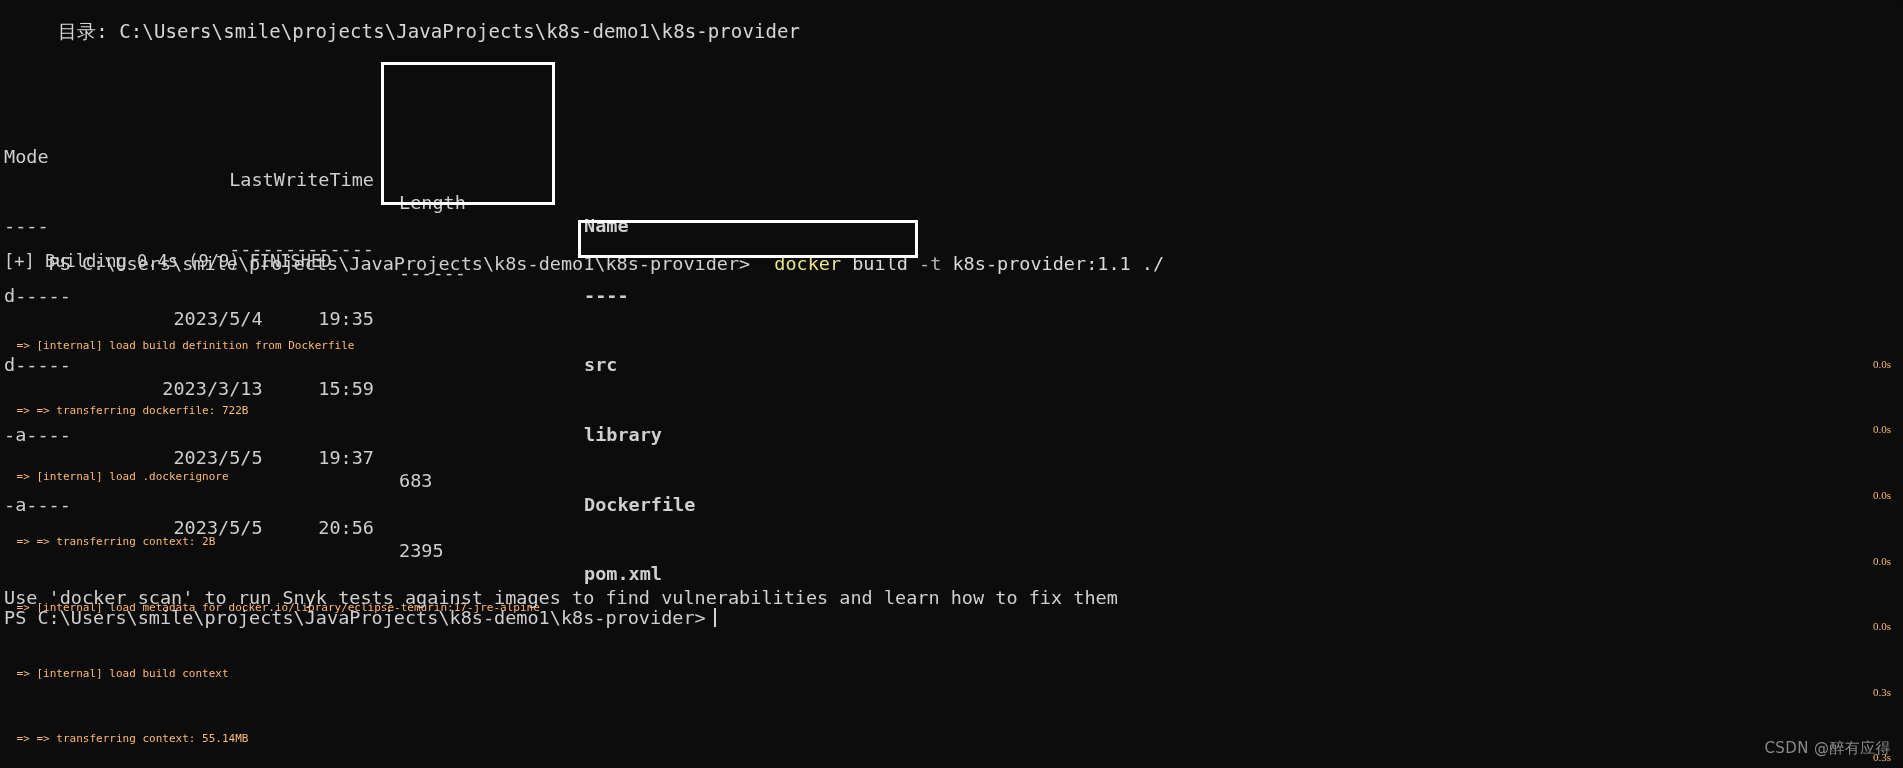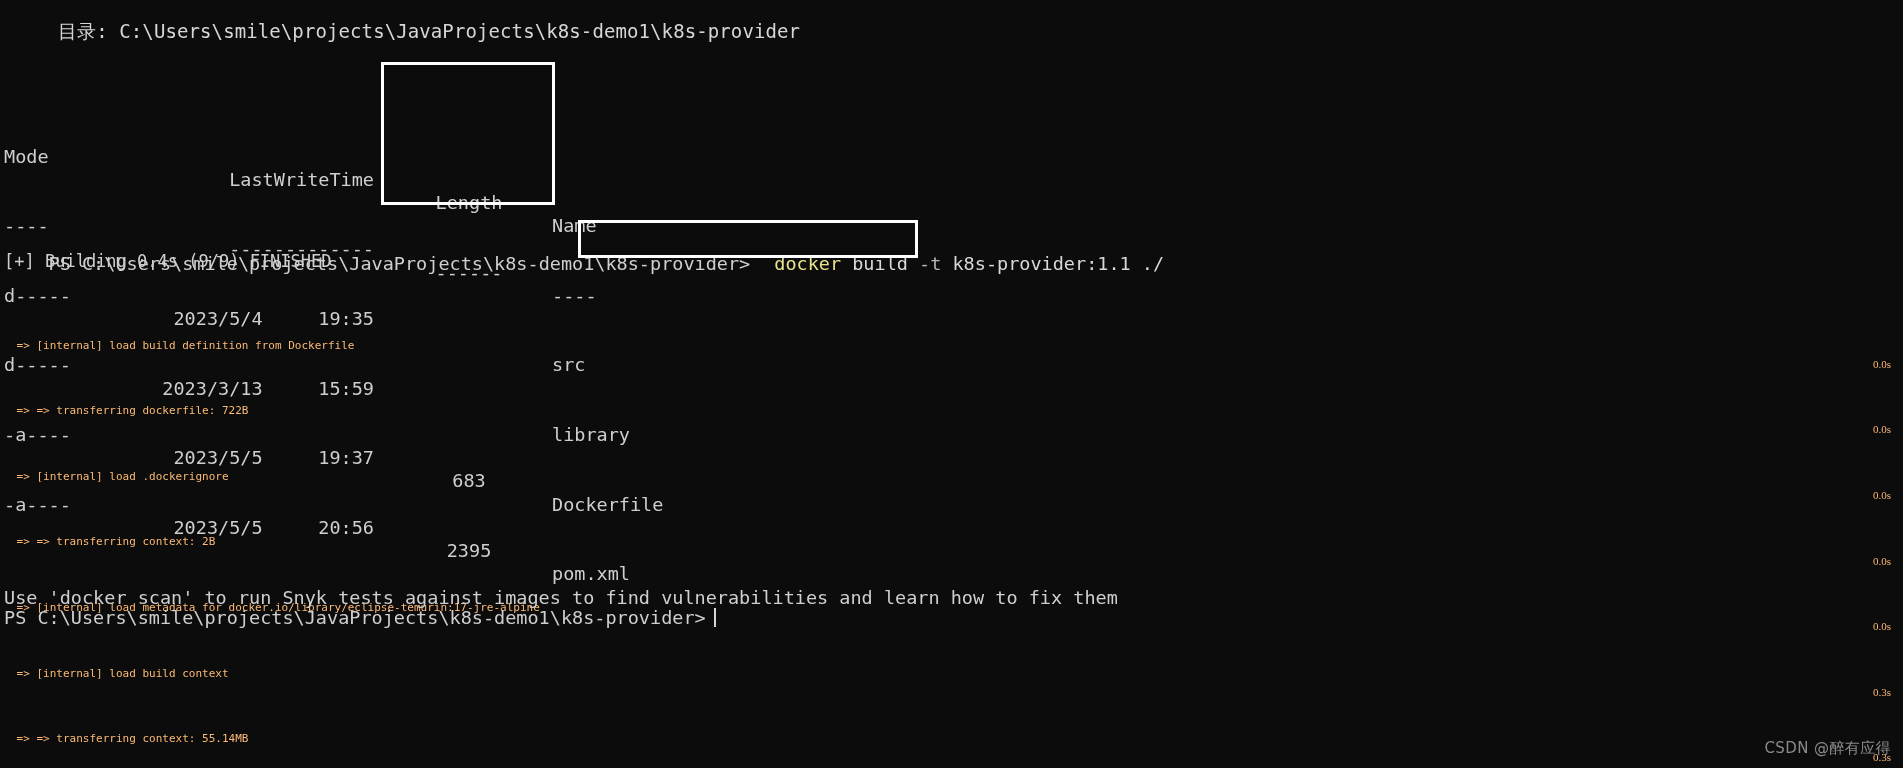--- a/index.html
+++ b/index.html
@@ -40,22 +40,22 @@
     left: 4px;
     top: 75px;
     color: #cfcfcf;
   }
   .listing .row {
     height: 23.2px;
     position: relative;
   }
   .col-mode   { position: absolute; left: 0px; }
   .col-time   { position: absolute; left: 125px; width: 215px; text-align: right; margin-left: 30px; }
-  .col-len    { position: absolute; left: 395px; width: 140px; text-align: center; }
-  .col-name   { position: absolute; left: 548px; }
+  .col-len    { position: absolute; left: 395px; width: 140px; text-align: left; }
+  .col-name   { position: absolute; left: 580px; font-weight: bold; }
 
   
   .hl-box {
     position: absolute;
     border: 3px solid #ffffff;
     box-sizing: border-box;
     pointer-events: none;
   }
   #box-length-name {
     left: 381px;

